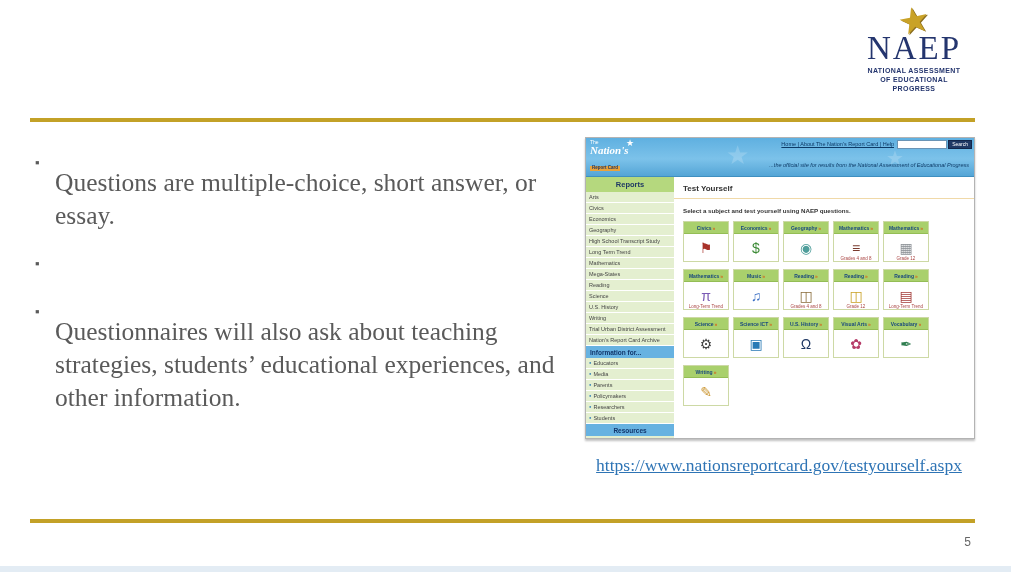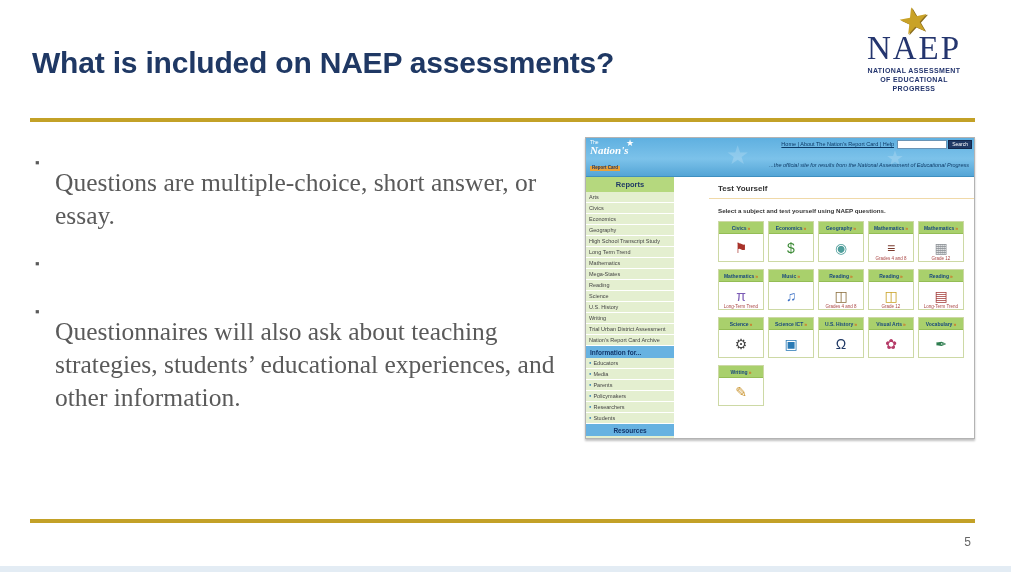--- a/index.html
+++ b/index.html
@@ -56,21 +56,21 @@
   .sb{flex:0 0 88px;background:#e4efd0;overflow:hidden;}
   .sb-h{background:#b5d87e;color:#1f3864;font-size:7.5px;font-weight:bold;text-align:center;padding:3px 0;}
   .sb ul{margin:0;padding:0;list-style:none;}
   .sb-item{font-size:5.5px;line-height:6px;color:#444;padding:2px 3px;border-bottom:1px solid #fff;}
   .sb-hb{background:#67b2e1;color:#12366b;font-size:6.5px;font-weight:bold;padding:2.5px 4px;}
   .sb-hb.center{text-align:center;}
   .dot-item{display:flex;align-items:flex-start;font-size:5.5px;line-height:6px;color:#444;
             padding:2px 3px;border-bottom:1px solid #fff;}
   .dot-item .dot{color:#2a7ab5;font-size:4px;margin-right:2px;line-height:6px;}
 
-  .mn{flex:1;background:#fff;padding-left:35px;}
+  .mn{flex:1;background:#fff;}
   .mn-h{font-size:8px;font-weight:bold;color:#333;padding:7px 0 5px 9px;border-bottom:1px solid #f0d9a8;}
   .mn-i{font-size:6.2px;font-weight:bold;color:#333;margin:8px 0 7px 9px;}
   .cards{display:flex;flex-wrap:wrap;margin-left:9px;width:292px;}
   .card{width:44px;border:1px solid #cdd9a5;background:#fff;margin:0 4px 7px 0;}
   .card-head{background:#a9d06c;border-bottom:1px solid #94bd55;color:#17477e;font-size:5px;
              font-weight:bold;text-align:center;padding:2.5px 0;white-space:nowrap;overflow:hidden;}
   .card-head .chev{color:#d2691e;margin-left:1px;}
   .card-body{position:relative;height:27px;display:flex;align-items:center;justify-content:center;}
   .glyph{font-size:14px;line-height:1;}
   .card-sub{position:absolute;bottom:0.5px;left:0;width:100%;text-align:center;font-size:4.5px;
@@ -81,21 +81,20 @@
           font-family:"Liberation Serif",serif;font-size:17.5px;color:#2e74b5;text-decoration:underline;}
 
   .page-num{position:absolute;right:40px;top:535px;font-size:12px;color:#666;}
   .bottom-strip{position:absolute;left:0;bottom:0;width:100%;height:6px;background:#e3ecf4;}
 </style>
 </head>
 <body>
 
 <div class="slide">
 
-  <h1 class="title">What is included on NAEP assessments?</h1>
 
   <div class="naep-logo">
     <div class="naep-star">★</div>
     <div class="naep-acronym">NAEP</div>
     <div class="naep-line first">NATIONAL ASSESSMENT</div>
     <div class="naep-line">OF EDUCATIONAL</div>
     <div class="naep-line">PROGRESS</div>
   </div>
 
   <div class="rule rule-top"></div>
@@ -284,18 +283,19 @@
               <div class="card-head"><span class="cl">Writing</span><span class="chev">»</span></div>
               <div class="card-body">
                 <span class="glyph" style="color: rgb(201, 146, 42);">✎</span>
               </div>
             </div>
           </div>
       </div>
     </div>
   </div>
 
+  <a class="tylink">https://www.nationsreportcard.gov/testyourself.aspx</a>
 
   <div class="rule rule-bottom"></div>
   <div class="page-num">5</div>
   <div class="bottom-strip"></div>
 
 </div>
 
 </body></html>

